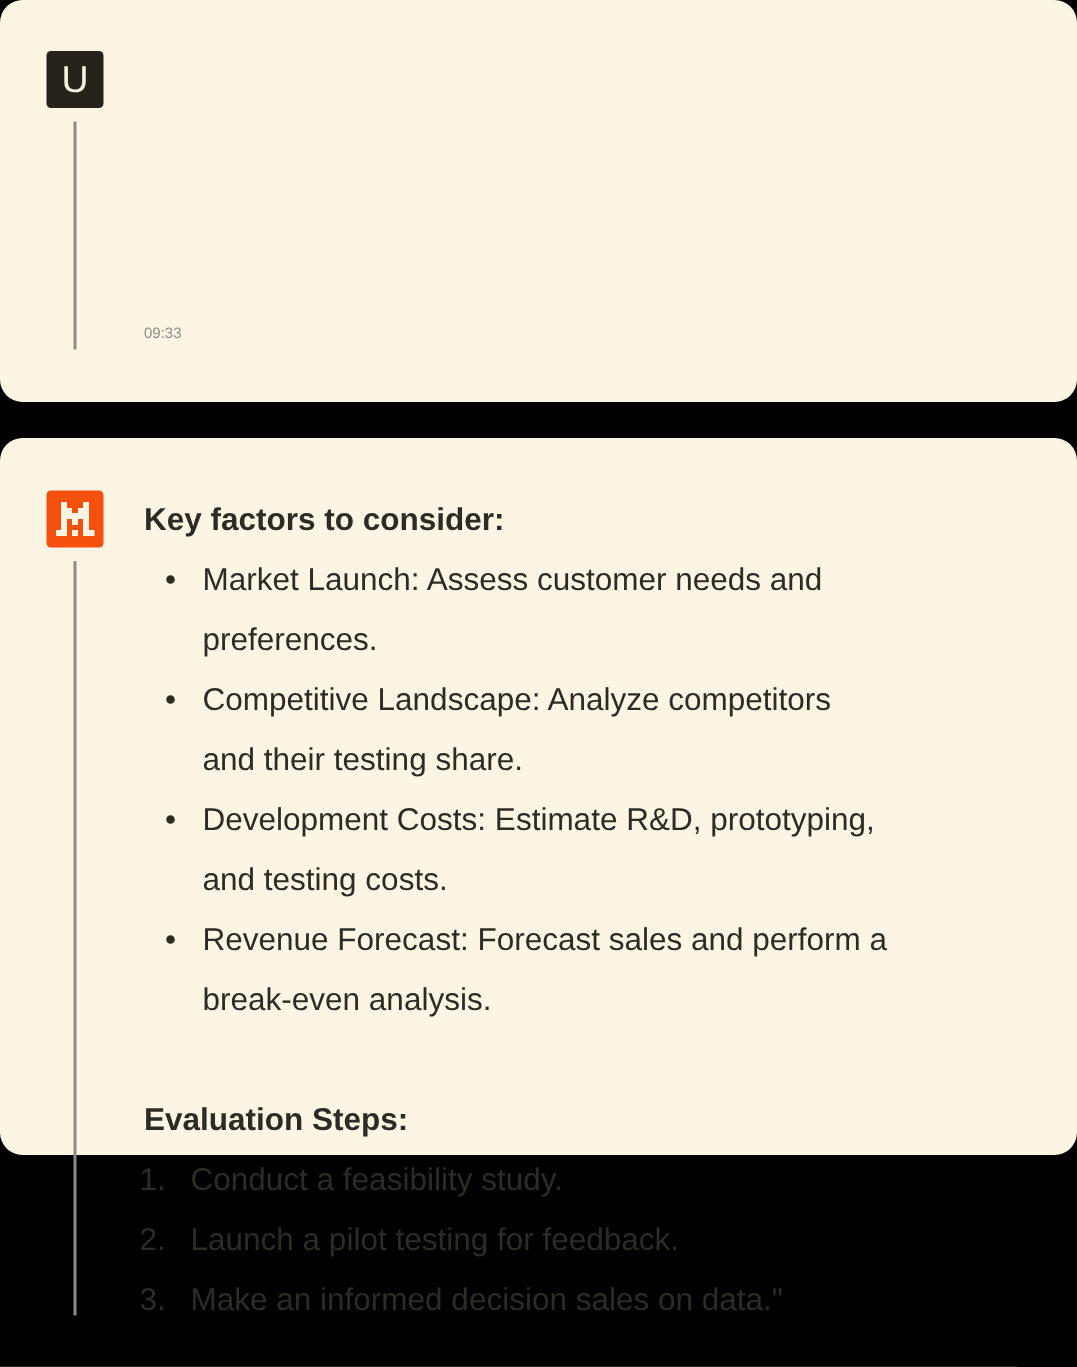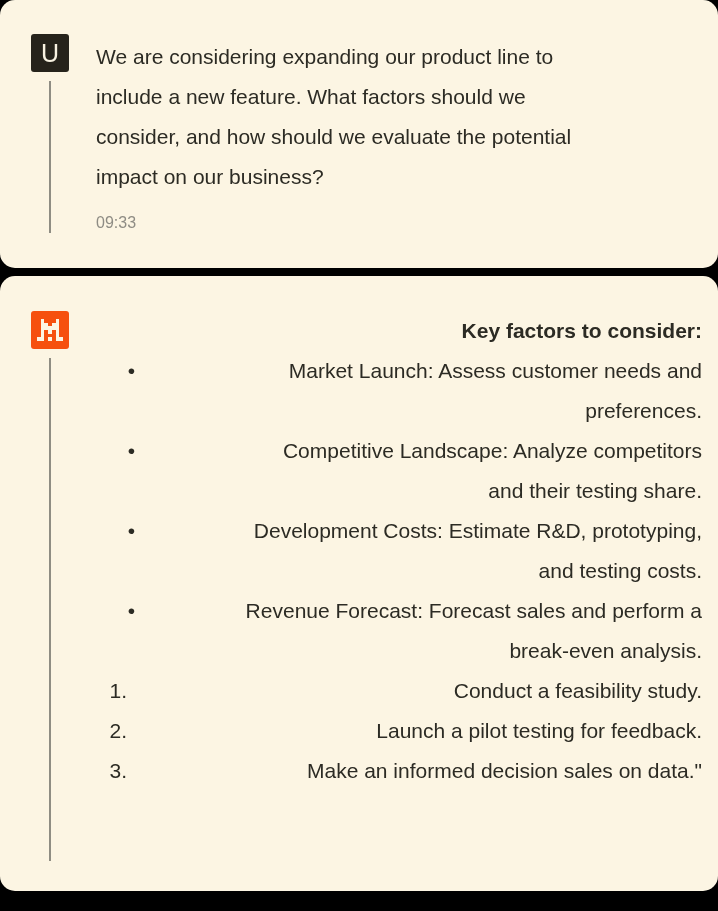--- a/index.html
+++ b/index.html
@@ -22,23 +22,22 @@
     left: 0;
     width: 718px;
     background: #FCF5E3;
     border-radius: 15px;
   }
   .card-user {
     top: 0;
     height: 268px;
   }
   .card-assistant {
-    top: 276px;
-    height: 615px;
-    text-align: right;
+    top: 292px;
+    height: 478px;
   }
   .avatar {
     position: absolute;
     left: 31px;
     width: 38px;
     height: 38px;
     border-radius: 3px;
     display: flex;
     align-items: center;
     justify-content: center;
@@ -80,21 +79,21 @@
     width: 600px;
     font-size: 21px;
     line-height: 40px;
     color: #2C2B24;
     white-space: pre-line;
   }
   .timestamp {
     position: absolute;
     left: 96px;
     top: 213px;
-    font-size: 16px;
+    font-size: 10px;
     line-height: 20px;
     color: #8E8C84;
   }
   .content {
     position: absolute;
     left: 96px;
     top: 35px;
     width: 606px;
     font-size: 21px;
     line-height: 40px;
@@ -128,24 +127,20 @@
 </head>
 <body>
 
 <div class="stage">
 
   <section class="card card-user">
     <div class="avatar avatar-user">
       <span>U</span>
     </div>
     <div class="thread-line thread-user"></div>
-    <div class="msg-text">We are considering expanding our product line to
-include a new feature. What factors should we
-consider, and how should we evaluate the potential
-impact on our business?</div>
     <div class="timestamp">09:33</div>
   </section>
 
   <section class="card card-assistant">
     <div class="avatar avatar-assistant">
       <svg viewBox="0 0 7 6" shape-rendering="crispEdges" aria-hidden="true">
         <g fill="#FCF5E3">
           <rect x="1" y="0" width="1" height="1"></rect>
           <rect x="5" y="0" width="1" height="1"></rect>
           <rect x="1" y="1" width="2" height="1"></rect>
@@ -183,20 +178,21 @@
           <span class="li-text">Development Costs: Estimate R&amp;D, prototyping,
 and testing costs.</span>
         </div>
         <div class="li">
           <span class="marker">•</span>
           <span class="li-text">Revenue Forecast: Forecast sales and perform a
 break-even analysis.</span>
         </div>
       </div>
 
+      <div class="heading steps-heading">Evaluation Steps:</div>
 
       <div>
         <div class="li step">
           <span class="marker">1.</span>
           <span class="li-text">Conduct a feasibility study.</span>
         </div>
         <div class="li step">
           <span class="marker">2.</span>
           <span class="li-text">Launch a pilot testing for feedback.</span>
         </div>

